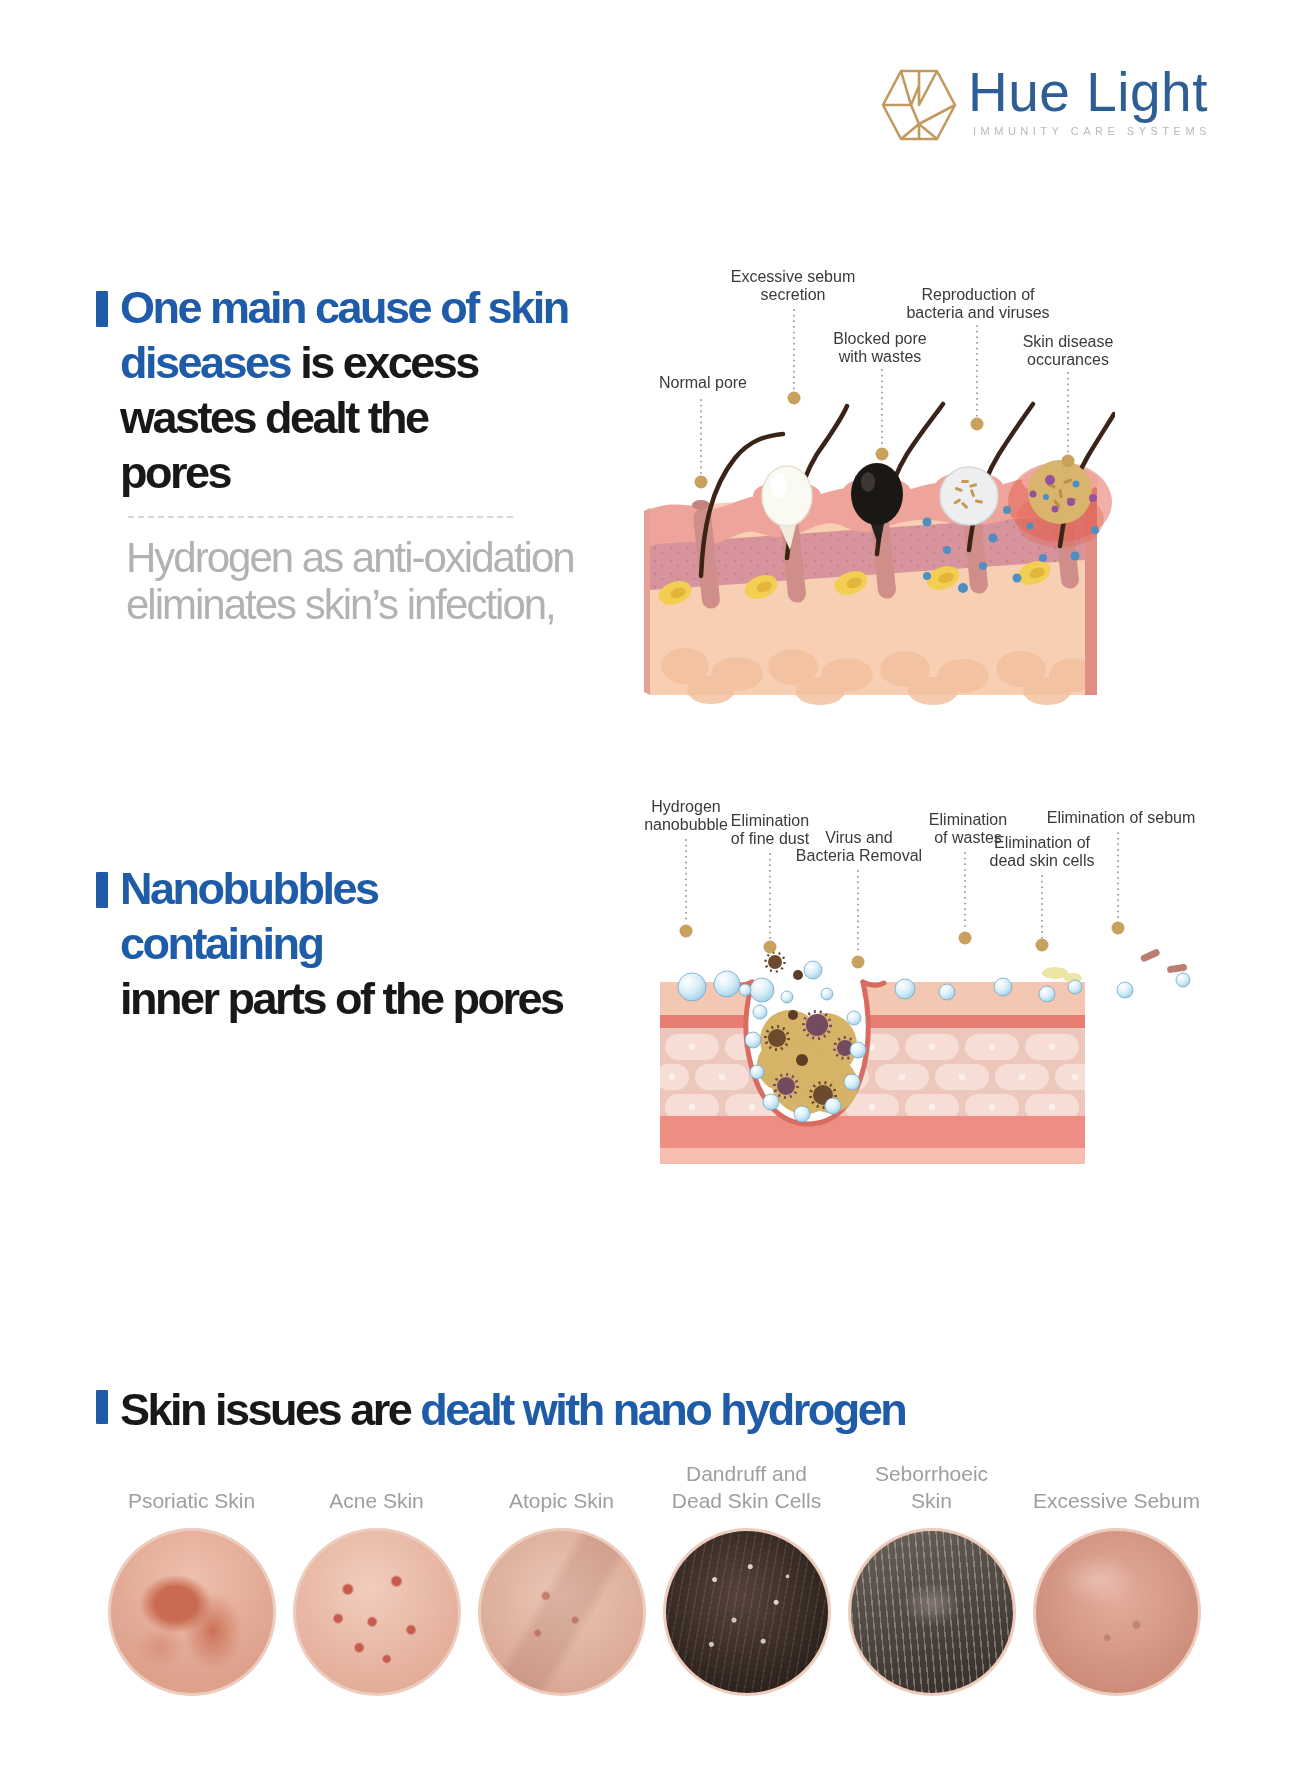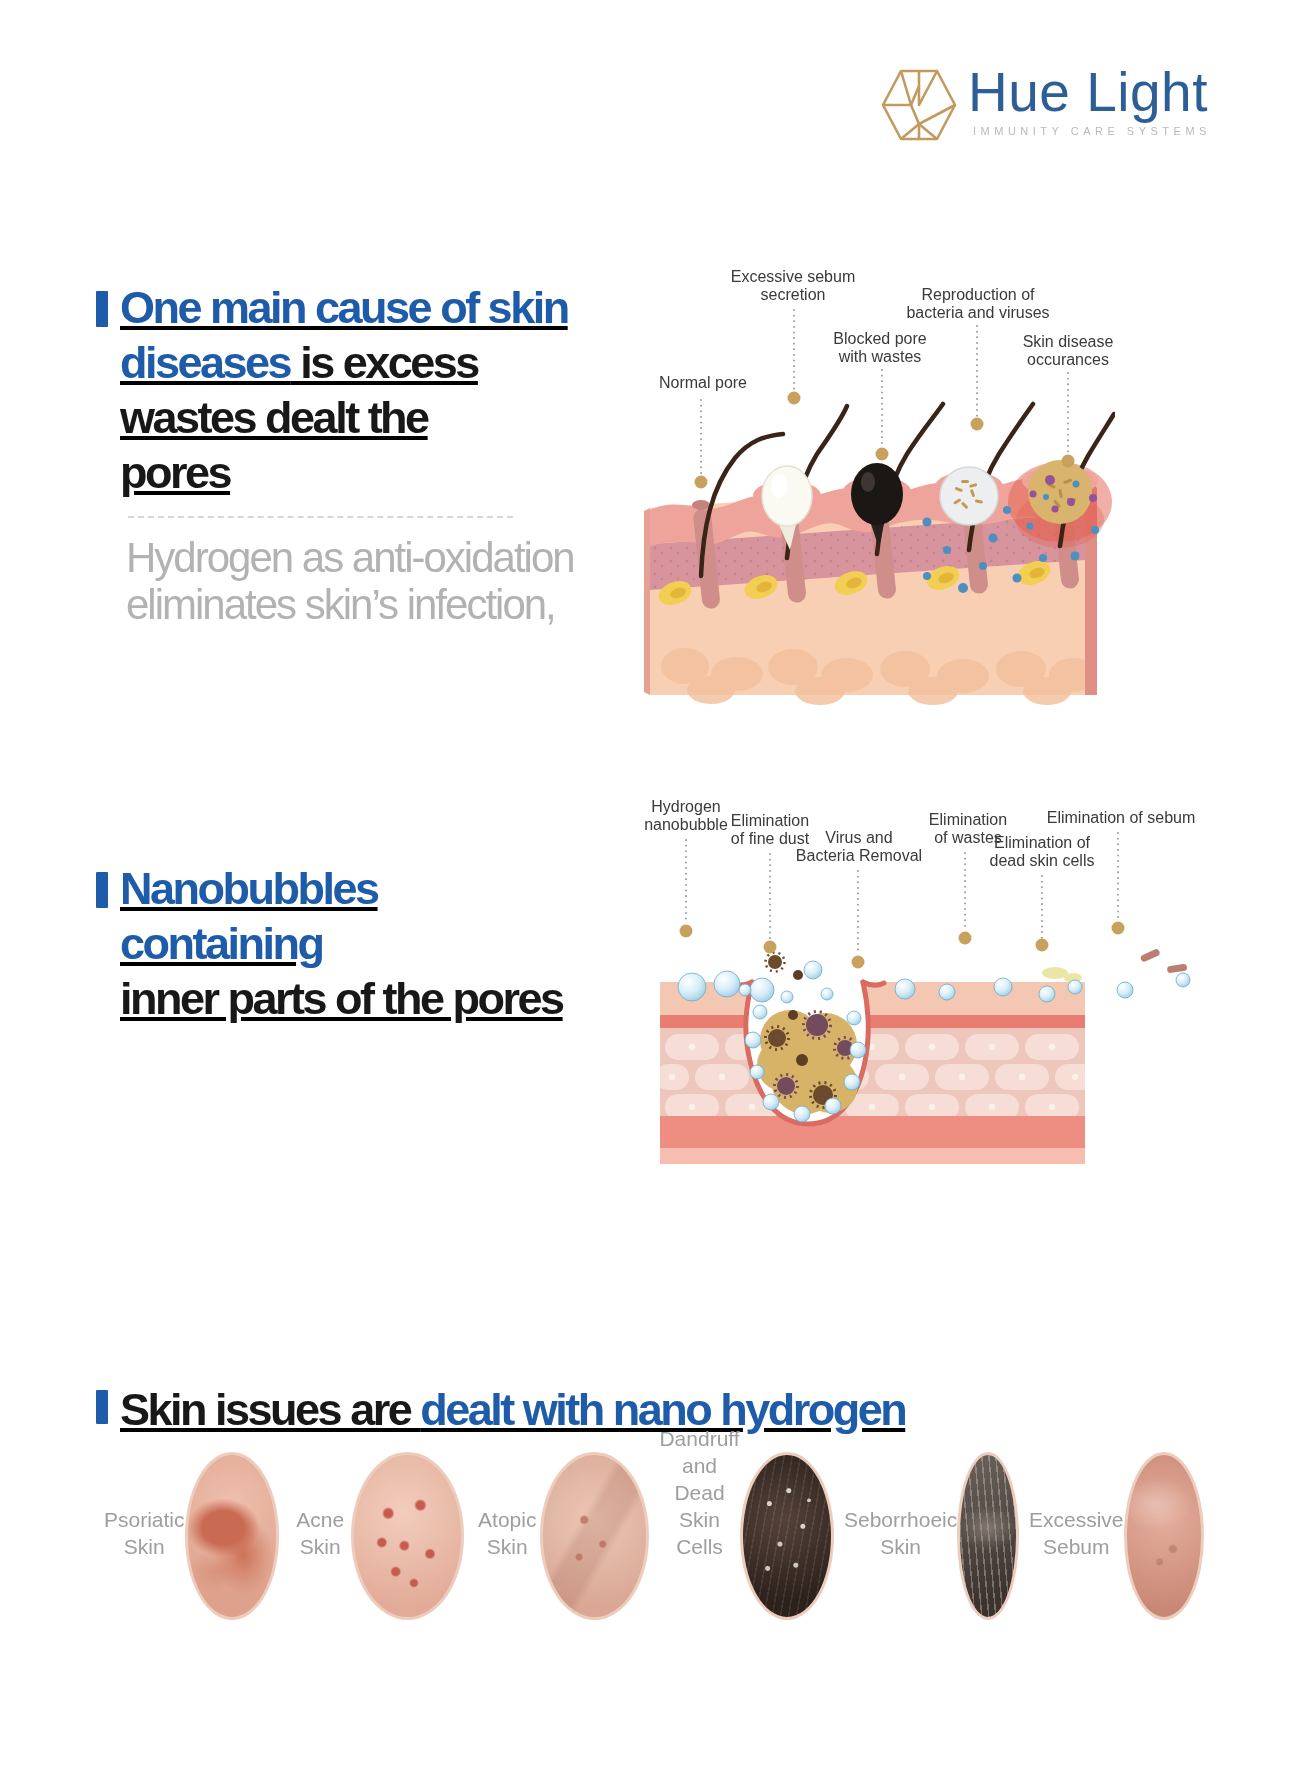--- a/index.html
+++ b/index.html
@@ -8,38 +8,38 @@
     font-family:"Liberation Sans",sans-serif;overflow:hidden;
   }
   
   .logo{position:absolute;left:880px;top:62px;display:flex;align-items:flex-start;}
   .logo-hex{width:78px;height:86px;flex:0 0 auto;}
   .logo-txt{margin-left:10px;}
   .brand{font-size:55px;line-height:60px;color:#2d5f96;font-weight:400;letter-spacing:0.5px;}
   .tagline{margin-top:3px;margin-left:5px;font-size:11px;font-weight:400;letter-spacing:4.5px;color:#b9b9b9;}
   
   .sec{position:absolute;left:120px;}
-  .sec-heading{position:relative;font-weight:700;font-size:45px;letter-spacing:-2.5px;line-height:55px;text-decoration:underline;}
+  .sec-heading{position:relative;font-weight:700;font-size:45px;letter-spacing:-2.5px;line-height:55px;}
   .hl-blue{color:#1e5ba8;}
   .hl-black{color:#181818;margin-top:44px;}
   .bar{position:absolute;left:-24px;top:11px;width:12px;height:36px;background:#1e5ba8;border-radius:1px;}
   .bar3{top:8px;height:34px;}
   .divider{position:absolute;left:128px;top:516px;width:385px;border-top:2px dashed #d6d6d6;}
   .subtext{position:absolute;left:126px;top:534px;font-size:42px;letter-spacing:-2px;line-height:47px;color:#b2b2b2;}
   .s3-heading{font-size:45px;}
   
   .ill1{position:absolute;left:555px;top:258px;}
   .ill2{position:absolute;left:555px;top:790px;}
   svg text.lab{font-size:16px;fill:#3a3a3a;font-family:"Liberation Sans",sans-serif;}
   .leader{stroke:#909090;stroke-width:1.8;stroke-linecap:round;stroke-dasharray:0.1 5.5;fill:none;}
   .ldot{fill:#c9a15f;}
   .hair{stroke:#3a2418;stroke-width:4.5;stroke-linecap:round;fill:none;}
   
   .skin-row{position:absolute;left:104px;top:1452px;width:1100px;display:flex;gap:10px;}
-  .skin-item{width:175px;display:flex;flex-direction:row;align-items:center;}
+  .skin-item{width:175px;display:flex;flex-direction:column;align-items:center;}
   .skin-label{height:62px;display:flex;flex-direction:column;justify-content:flex-end;align-items:center;
     font-size:21px;line-height:27px;color:#9e9e9e;text-align:center;margin-bottom:14px;}
   .skin-photo{width:162px;height:162px;border-radius:50%;border:3px solid #eeccbd;background:#e0b4a2;}
   .photo-psoriatic{background:
     radial-gradient(52px 42px at 40% 45%, #c96a52 0%, #c96a52 40%, rgba(201,106,82,0) 70%),
     radial-gradient(42px 56px at 63% 62%, #cd7258 0%, rgba(205,114,88,0) 70%),
     radial-gradient(36px 30px at 30% 72%, #d8927b 0%, rgba(216,146,123,0) 70%),
     radial-gradient(circle at 50% 30%, #eec0ad 0%, #dda18c 75%);}
   .photo-acne{background:
     radial-gradient(9px 9px at 32% 36%, #c75b4d 0 45%, rgba(199,91,77,0) 70%),

